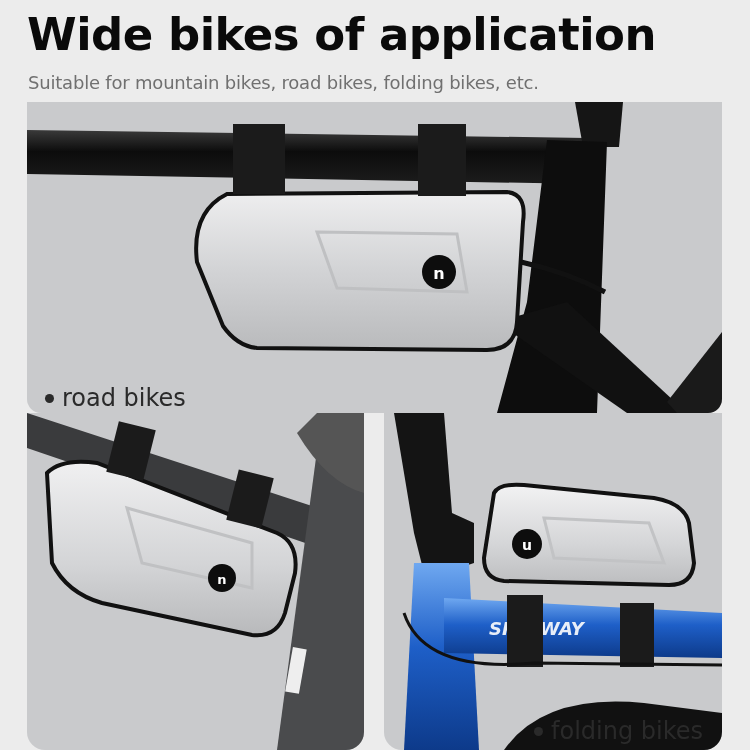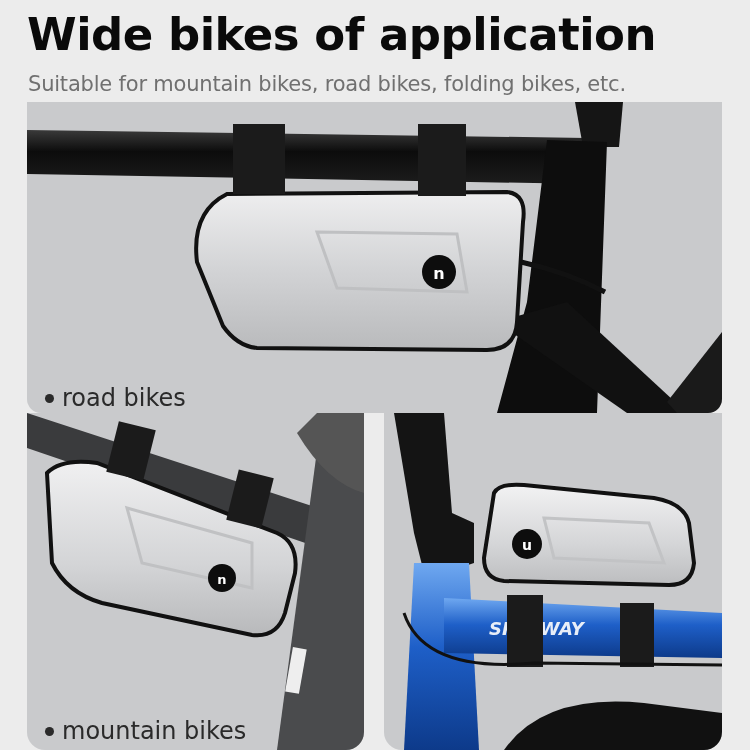--- a/index.html
+++ b/index.html
@@ -1,18 +1,18 @@
 <!DOCTYPE html>
 <html><head>
 <meta charset="utf-8">
 <style>
   html,body{margin:0;padding:0;}
   body{width:750px;height:750px;overflow:hidden;background:#ececec;position:relative;font-family:"DejaVu Sans","Liberation Sans",sans-serif;}
   .title{position:absolute;left:27px;top:8px;font-size:45px;font-weight:bold;color:#0a0a0a;letter-spacing:-0.5px;white-space:nowrap;}
-  .subtitle{position:absolute;left:28px;top:72px;font-size:21px;color:#707070;white-space:nowrap;letter-spacing:-0.2px;}
+  .subtitle{position:absolute;left:28px;top:72px;font-size:18px;color:#707070;white-space:nowrap;letter-spacing:-0.2px;}
   .panel{position:absolute;overflow:hidden;background:#c9cacc;}
   .panel svg{position:absolute;left:0;top:0;}
   #p-top{left:27px;top:102px;width:695px;height:311px;border-radius:0 0 14px 14px;}
   #p-bl{left:27px;top:413px;width:337px;height:337px;border-radius:0 0 18px 18px;}
   #p-br{left:384px;top:413px;width:338px;height:337px;border-radius:0 0 18px 18px;}
   .label{position:absolute;font-size:24px;color:#2a2a2a;white-space:nowrap;display:flex;align-items:center;}
   .dot{display:inline-block;width:9px;height:9px;border-radius:50%;background:#2a2a2a;margin-right:8px;}
 </style>
 </head>
 <body>
@@ -71,24 +71,20 @@
     <path d="M295 0 L337 0 L337 337 L250 337 Z" fill="#4a4b4d"></path>
     <path d="M270 20 Q300 70 337 80 L337 0 L290 0 Z" fill="#555"></path>
     <path d="M20 60 Q35 45 70 50 L250 120 Q272 130 268 160 L258 200 Q250 225 225 222 L75 190 Q40 180 25 150 Z" fill="url(#bagG2)" stroke="#111" stroke-width="4"></path>
     <path d="M100 95 L225 130 L225 175 L115 150 Z" fill="none" stroke="#c0c1c3" stroke-width="3"></path>
     <circle cx="195" cy="165" r="14" fill="#0d0d0d"></circle>
     <text x="195" y="171" text-anchor="middle" font-size="13" font-weight="bold" fill="#fff" font-family="DejaVu Sans, sans-serif">n</text>
     <rect x="85" y="12" width="38" height="52" fill="#1b1b1b" transform="rotate(14 104 38)"></rect>
     <rect x="205" y="60" width="36" height="52" fill="#1b1b1b" transform="rotate(14 223 86)"></rect>
     <rect x="262" y="235" width="14" height="45" fill="#eee" transform="rotate(10 269 257)"></rect>
   </svg>
-  <div class="label" style="left:18px;top:304px;">
-    <span class="dot"></span>
-    <span>mountain bikes</span>
-  </div>
 </div>
 
 <div class="panel" id="p-br">
   <svg width="338" height="337" viewBox="0 0 338 337">
     <defs>
       <linearGradient id="blueG" x1="0" y1="0" x2="0" y2="1">
         <stop offset="0" stop-color="#6fa8f0"></stop>
           <stop offset="0.45" stop-color="#1e5fc8"></stop>
           <stop offset="1" stop-color="#0d3a8a"></stop>
       </linearGradient>
@@ -108,13 +104,17 @@
     <path d="M120 337 Q160 280 260 290 L338 300 L338 337 Z" fill="#111"></path>
 
     <path d="M110 80 Q115 70 140 72 L270 85 Q300 90 305 110 L310 150 Q308 172 285 172 L120 168 Q100 166 100 145 Z" fill="url(#bagG3)" stroke="#111" stroke-width="4"></path>
     <path d="M160 105 L265 110 L280 150 L170 145 Z" fill="none" stroke="#c2c3c5" stroke-width="3"></path>
     <circle cx="143" cy="131" r="15" fill="#0d0d0d"></circle>
     <text x="143" y="137" text-anchor="middle" font-size="14" font-weight="bold" fill="#fff" font-family="DejaVu Sans, sans-serif">u</text>
     <rect x="123" y="182" width="36" height="72" fill="#1b1b1b"></rect>
     <rect x="236" y="190" width="34" height="64" fill="#1b1b1b"></rect>
     <path d="M20 200 Q40 260 150 250 L338 252" stroke="#111" stroke-width="3" fill="none"></path>
   </svg>
+  <div class="label" style="left:150px;top:304px;">
+    <span class="dot"></span>
+    <span>folding bikes</span>
+  </div>
 </div>
 
 </body></html>

